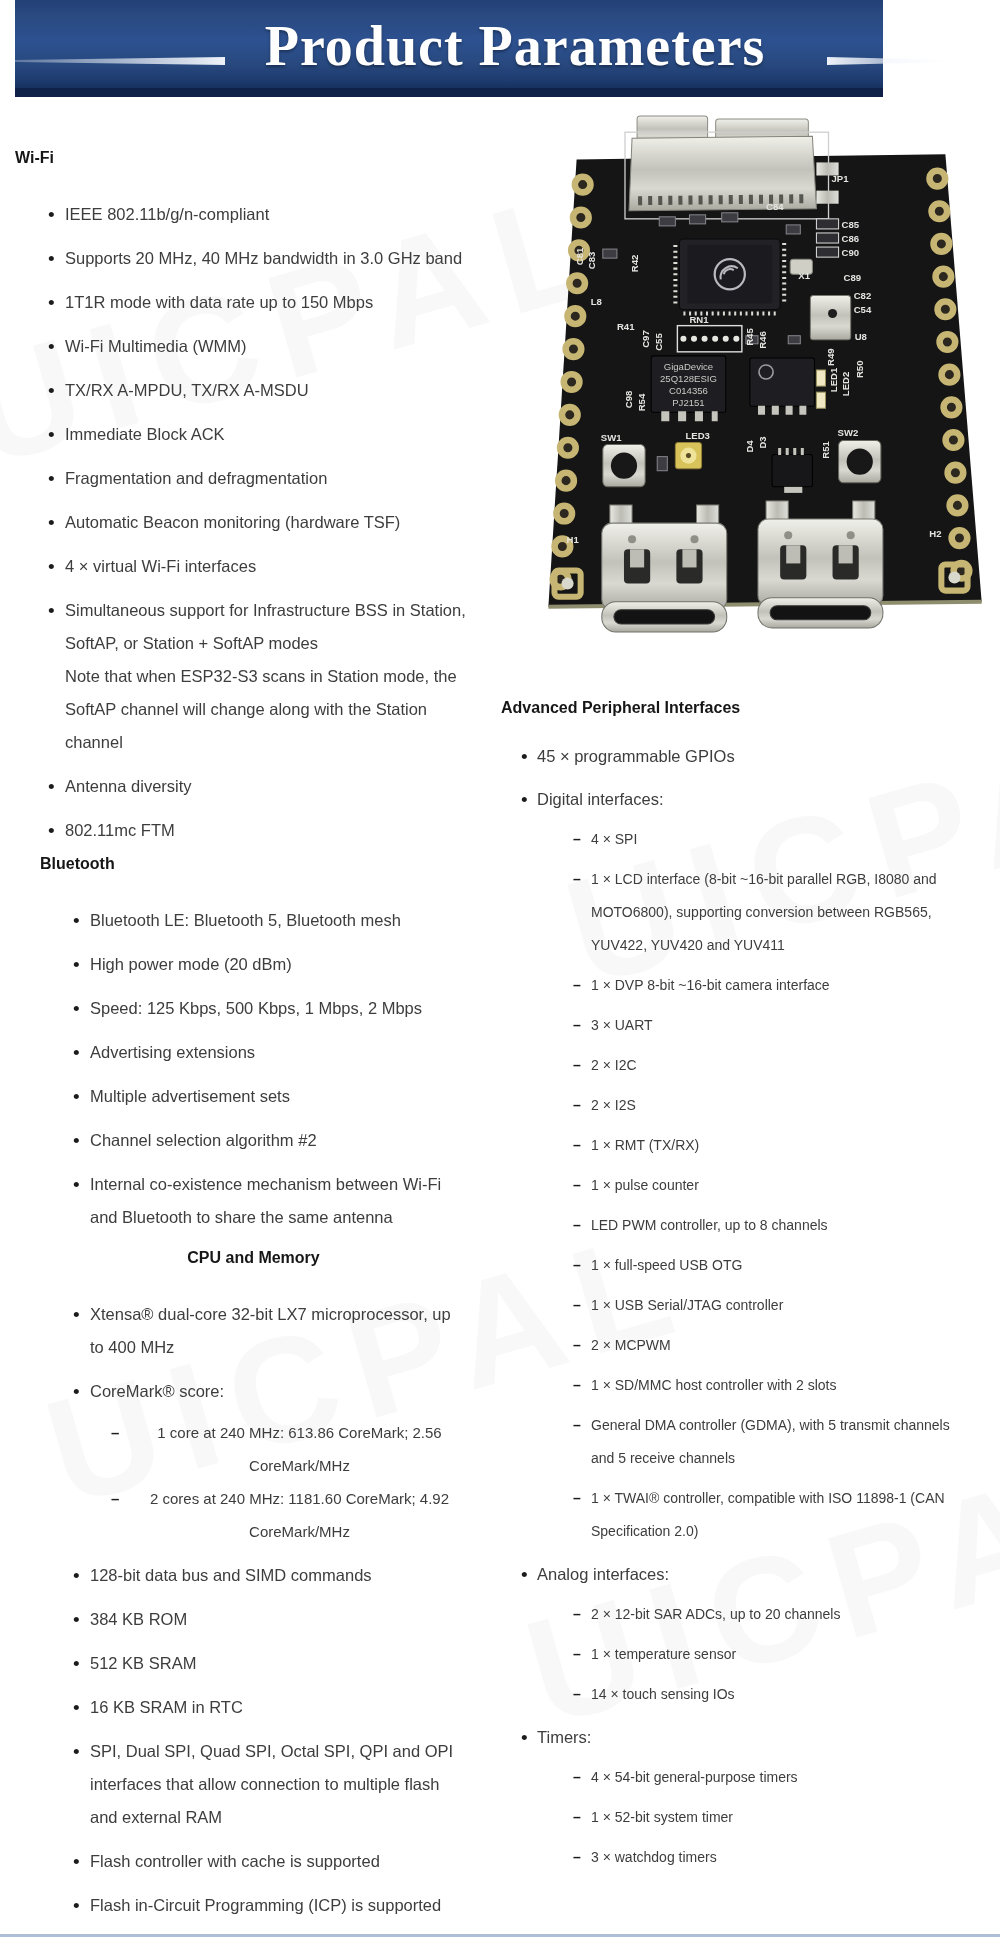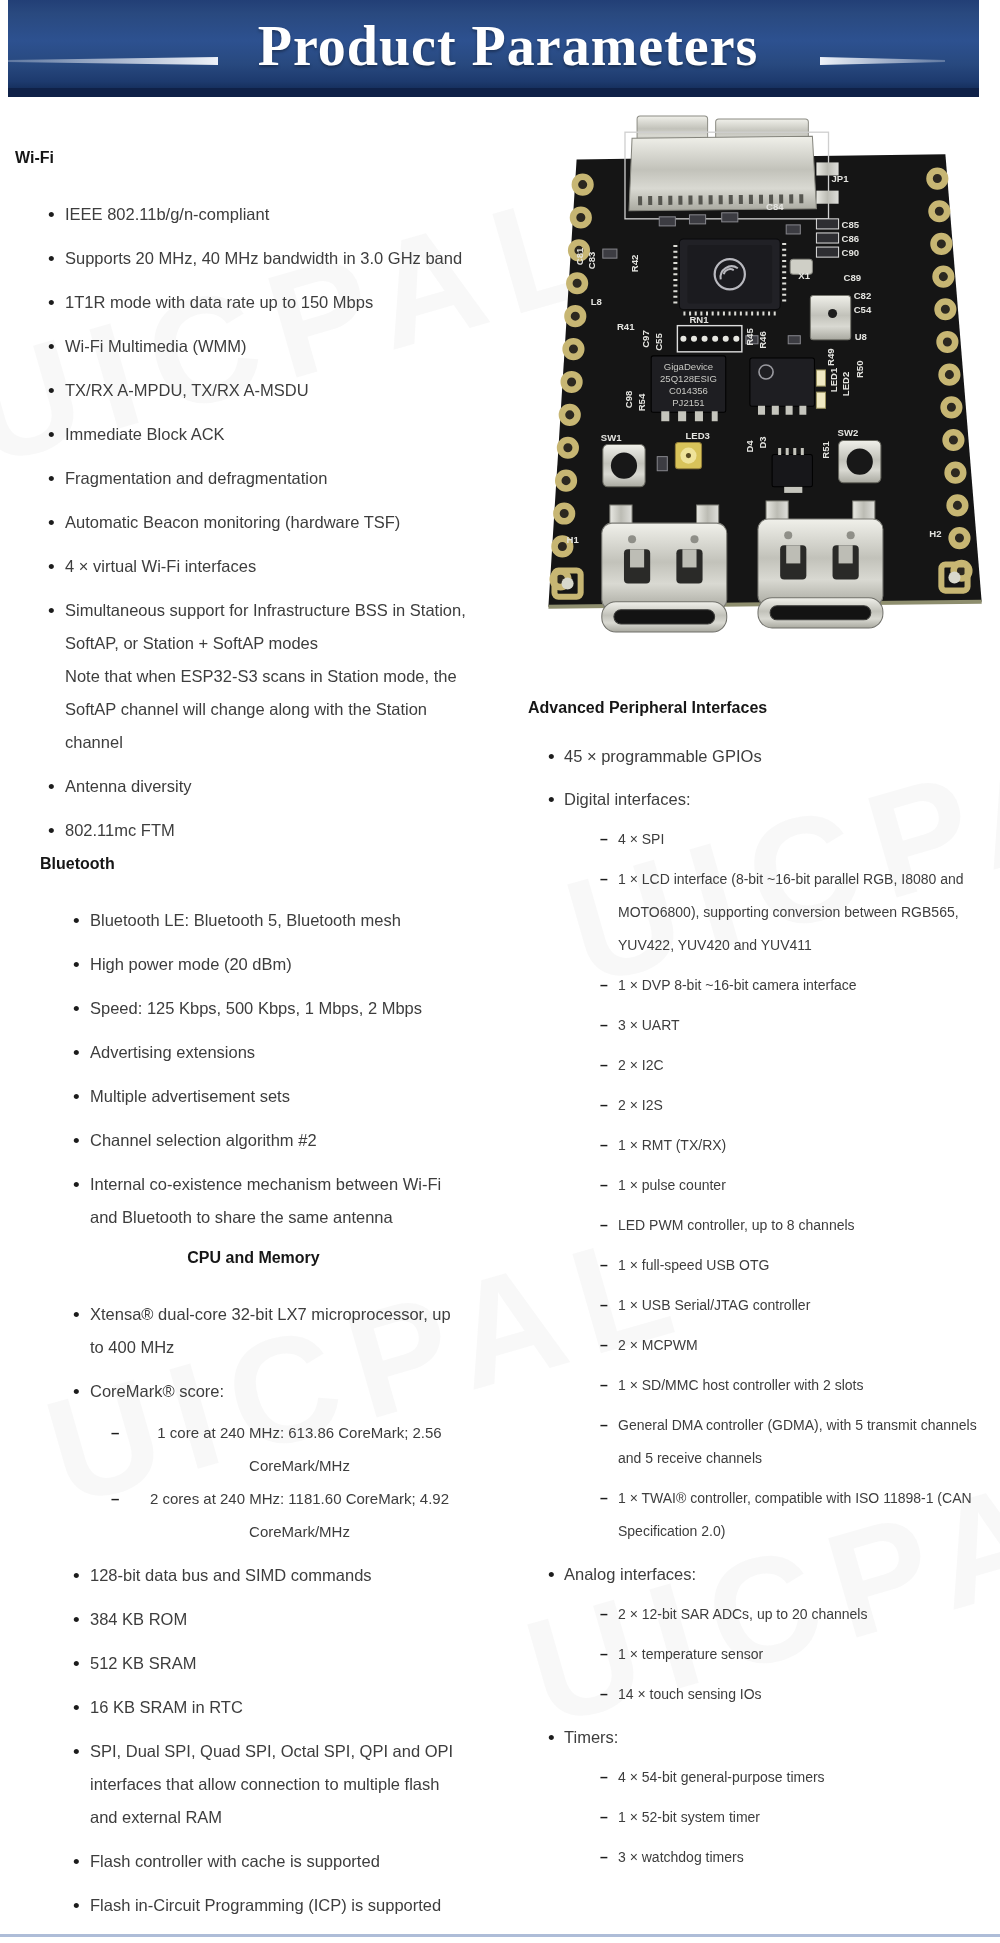--- a/index.html
+++ b/index.html
@@ -4,21 +4,21 @@
 <style>
   html,body{margin:0;padding:0;}
   body{
     width:1000px;height:1943px;position:relative;overflow:hidden;
     background:#ffffff;
     font-family:"Liberation Sans", sans-serif;
     color:#3d3d3d;
   }
   
   .banner{
-    position:absolute;left:8px;top:0;width:971px;height:97px;
+    position:absolute;left:15px;top:0;width:868px;height:97px;
     background:linear-gradient(180deg,#223f76 0%,#29497f 14%,#2d5190 42%,#28497f 66%,#1d3a6e 84%,#16305e 91%,#0f2148 91%,#0f2148 100%);
   }
   .banner-title{
     position:absolute;left:0;top:14px;width:1000px;text-align:center;
     font-family:"Liberation Serif", serif;font-weight:700;font-size:56px;
     color:#ffffff;letter-spacing:1px;text-shadow:0 2px 3px rgba(0,0,0,.35);
     white-space:nowrap;
   }
   .hline{position:absolute;top:57px;height:8px;}
   .hline.l{
@@ -31,21 +31,21 @@
     background:linear-gradient(to left,rgba(255,255,255,.25),#eef2f9);
     clip-path:polygon(0 0,100% 38%,100% 62%,0 100%);
   }
   
   .wm{
     position:absolute;font-weight:700;font-size:150px;color:rgba(110,110,110,0.05);
     transform:rotate(-16deg);letter-spacing:18px;white-space:nowrap;pointer-events:none;
   }
   
   .col-left{position:absolute;left:15px;top:146px;width:452px;}
-  .col-right{position:absolute;left:528px;top:696px;width:458px;}
+  .col-right{position:absolute;left:501px;top:696px;width:458px;}
   h2.sec{
     font-size:16px;font-weight:700;color:#161616;margin:0 0 28px 0;line-height:24px;
   }
   h2.bt{margin-top:-6px;margin-left:25px;}
   h2.cpu{margin-top:12px;margin-left:25px;text-align:center;}
   ul{list-style:none;margin:0;padding:0;}
   ul.b1{padding-left:50px;}
   ul.ind{margin-left:25px;}
   ul.b1>li{position:relative;font-size:16.5px;line-height:33px;margin-bottom:11px;}
   ul.b1>li::before{content:"•";position:absolute;left:-17px;top:0;color:#1c1c1c;font-size:19px;}

